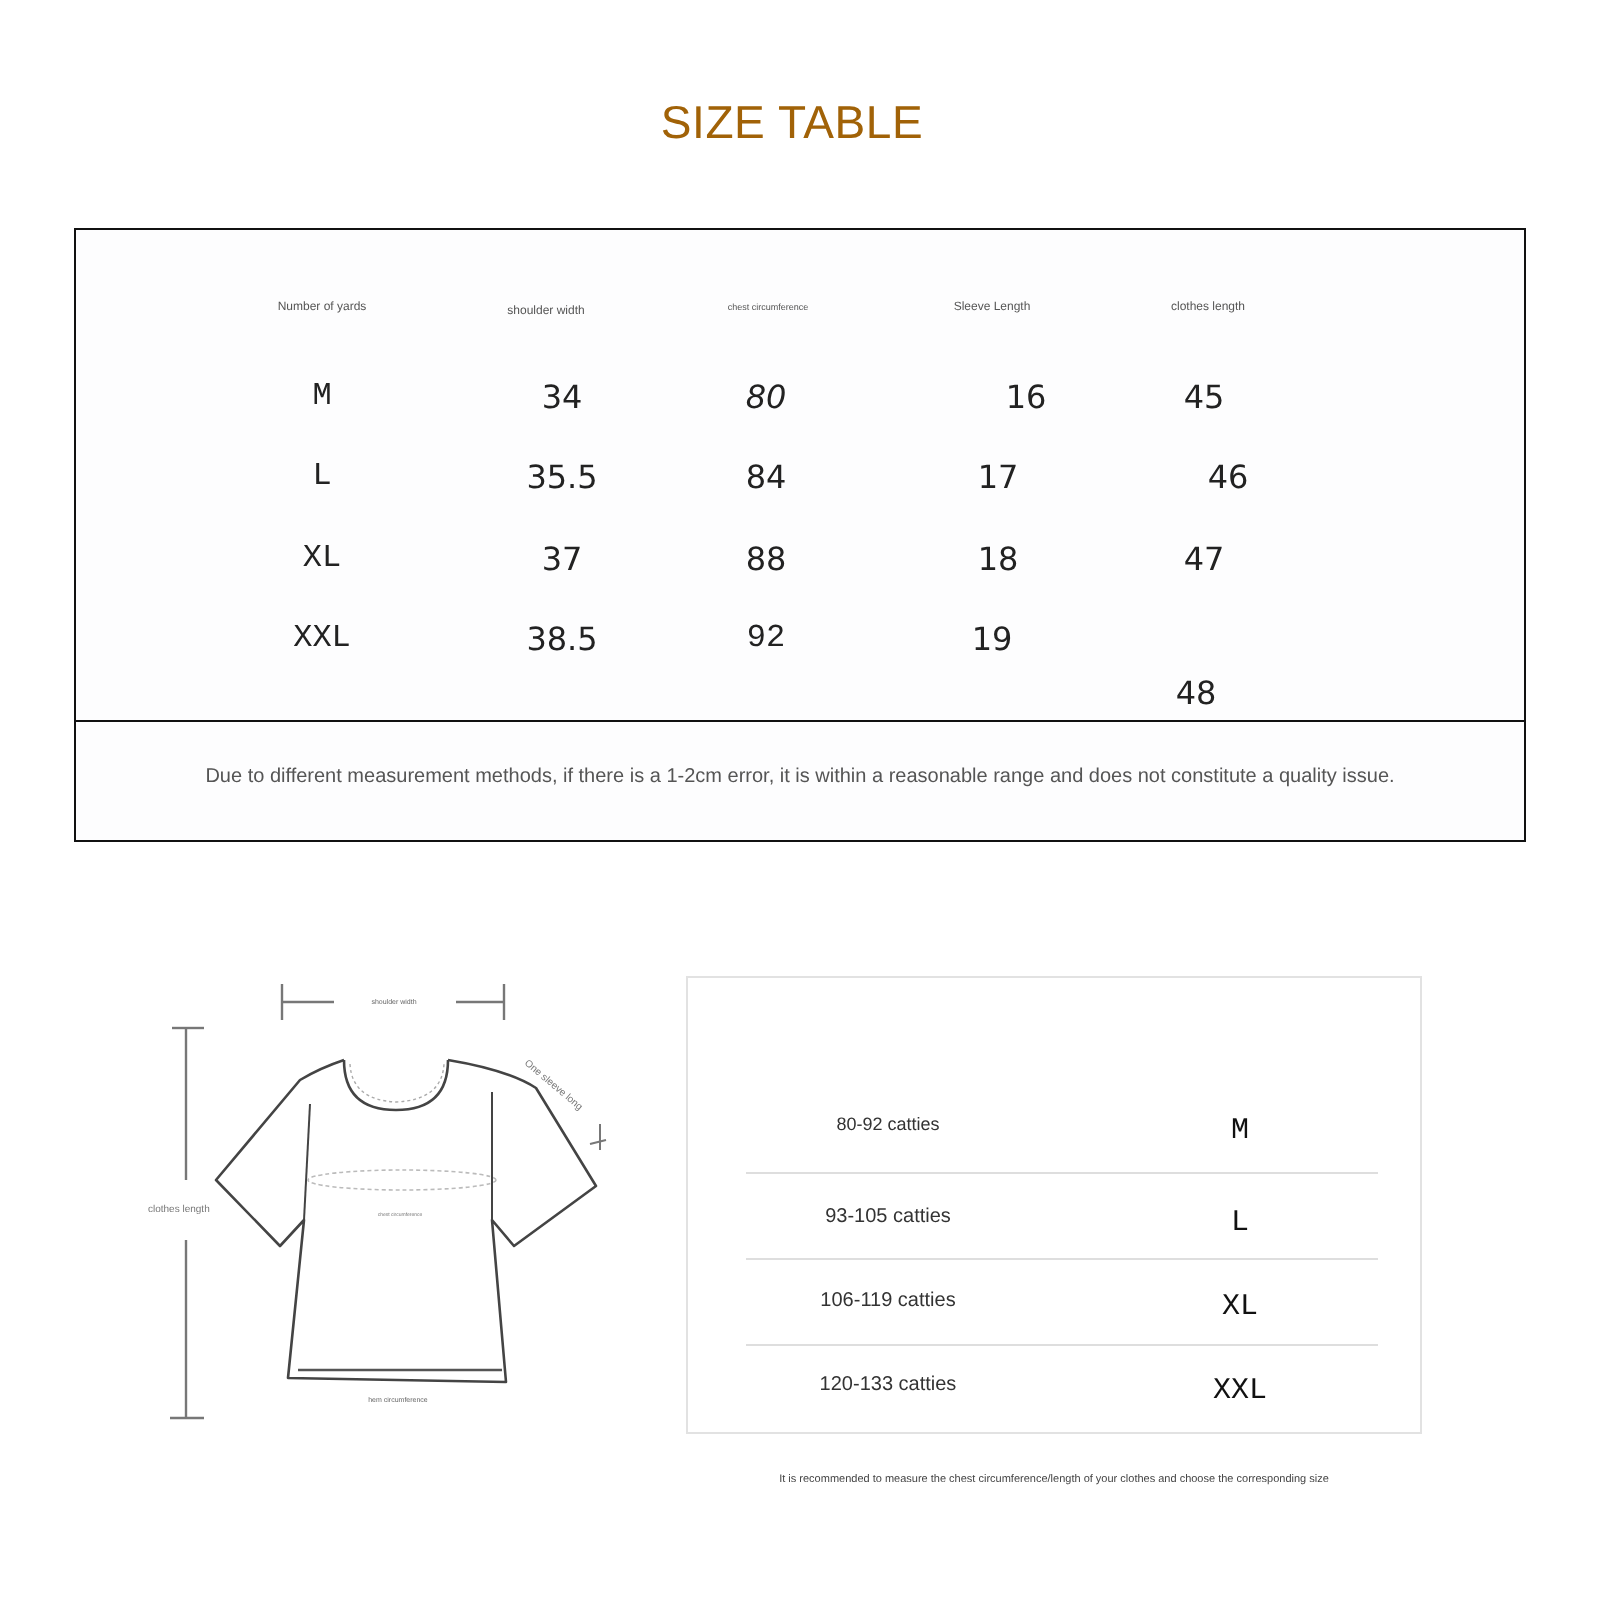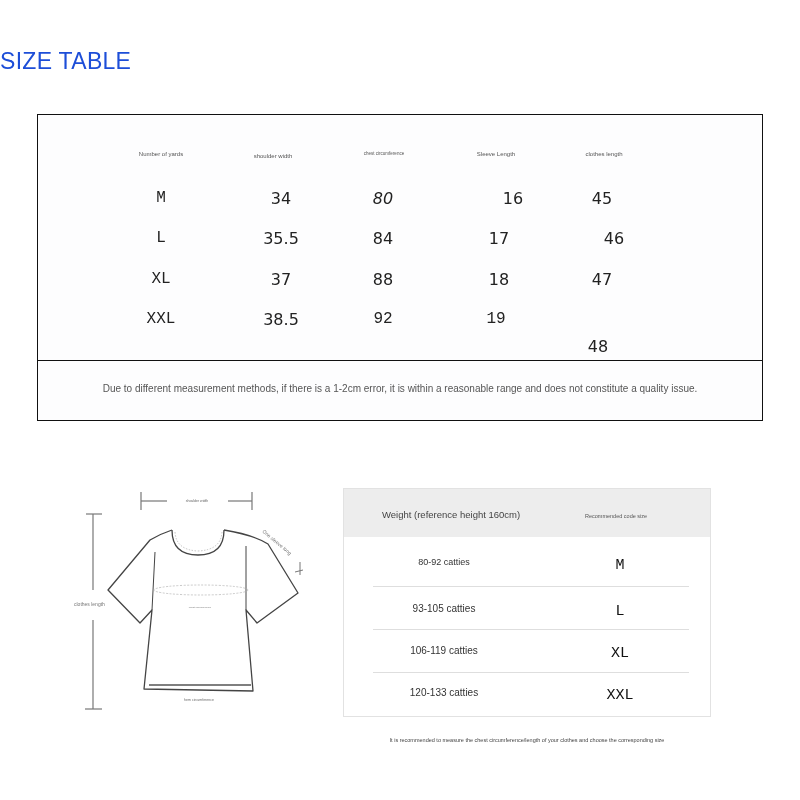--- a/index.html
+++ b/index.html
@@ -1,19 +1,19 @@
 <!DOCTYPE html>
 <html><head>
 <meta charset="utf-8">
 <style>
   * { margin:0; padding:0; box-sizing:border-box; }
   html, body { width:800px; height:800px; background:#ffffff; overflow:hidden; }
   body { position:relative; font-family:"Liberation Sans", sans-serif; color:#222; }
 
-  .title { position:absolute; left:0; top:48px; width:792px; font-size:23px; color:#1d4ed8; letter-spacing:0.3px; }
+  .title { position:absolute; left:0; top:48px; width:792px; text-align:center; font-size:23px; color:#a16207; letter-spacing:0.3px; }
 
   .size-box { position:absolute; left:37px; top:114px; width:726px; height:307px; border:1px solid #111; background:#fdfdfe; }
   .size-divider { position:absolute; left:0; top:245px; width:100%; height:1px; background:#111; }
 
   .hdr { position:absolute; top:36px; font-size:6px; color:#555; white-space:nowrap; transform:translateX(-50%); }
   .row { position:absolute; left:0; width:100%; height:30px; }
   .cell { position:absolute; top:0; font-size:16px; color:#222; transform:translateX(-50%); white-space:nowrap; font-family:"DejaVu Sans", sans-serif; }
   .cell.size { font-family:"Liberation Mono", monospace; font-size:16px; }
 
   .note { position:absolute; left:0; top:268px; width:100%; text-align:center; font-size:10px; color:#555; }
@@ -62,21 +62,21 @@
     <span class="cell size" style="left:123px;">XL</span>
     <span class="cell" style="left:243px;">37</span>
     <span class="cell" style="left:345px;">88</span>
     <span class="cell" style="left:461px;">18</span>
     <span class="cell" style="left:564px;">47</span>
   </div>
   <div class="row" style="top:195px;">
     <span class="cell size" style="left:123px;">XXL</span>
     <span class="cell" style="left:243px;">38.5</span>
     <span class="cell" style="left:345px;font-family:Liberation Mono, monospace;">92</span>
-    <span class="cell" style="left:458px;font-family:Liberation Mono, monospace;">19</span>
+    <span class="cell" style="left:458px;">19</span>
     <span class="cell" style="left:560px;margin-top:27px;">48</span>
   </div>
 
   <div class="size-divider"></div>
   <div class="note">Due to different measurement methods, if there is a 1-2cm error, it is within a reasonable range and does not constitute a quality issue.</div>
 </div>
 
 <div class="diagram">
   <svg viewBox="0 0 260 240">
 
@@ -106,24 +106,20 @@
 
     <ellipse cx="141" cy="110" rx="47" ry="5" fill="none" stroke="#bbb" stroke-width="0.8" stroke-dasharray="2,1.5"></ellipse>
     <text x="140" y="128" font-size="2.5" fill="#777" text-anchor="middle" font-family="Liberation Sans, sans-serif">chest circumference</text>
 
     <line x1="89" y1="205" x2="191" y2="205" stroke="#555" stroke-width="1.3"></line>
     <text x="139" y="221" font-size="3.5" fill="#666" text-anchor="middle" font-family="Liberation Sans, sans-serif">hem circumference</text>
   </svg>
 </div>
 
 <div class="wt-table">
-  <div class="wt-head">
-    <span class="wt-head-l">Weight (reference height 160cm)</span>
-    <span class="wt-head-r">Recommended code size</span>
-  </div>
 
   <div class="wt-row" style="top:68px;">
     <span class="wt-w" style="font-size:9px;">80-92 catties</span>
     <span class="wt-s">M</span>
   </div>
   <div class="wt-line" style="top:97px;"></div>
 
   <div class="wt-row" style="top:114px;">
     <span class="wt-w">93-105 catties</span>
     <span class="wt-s">L</span>

